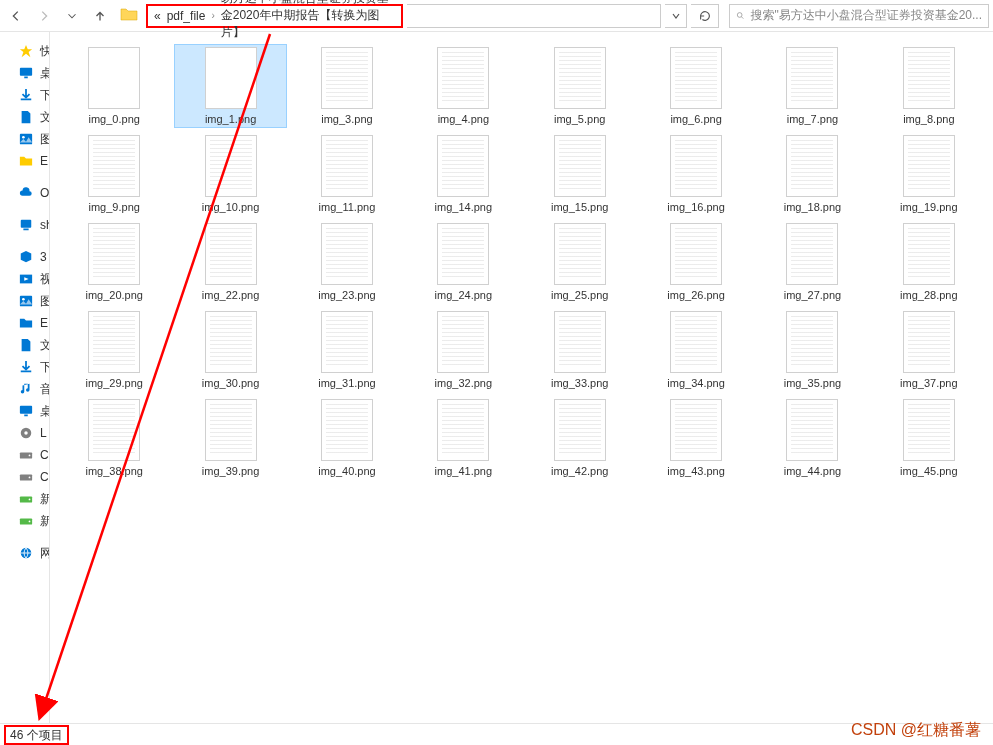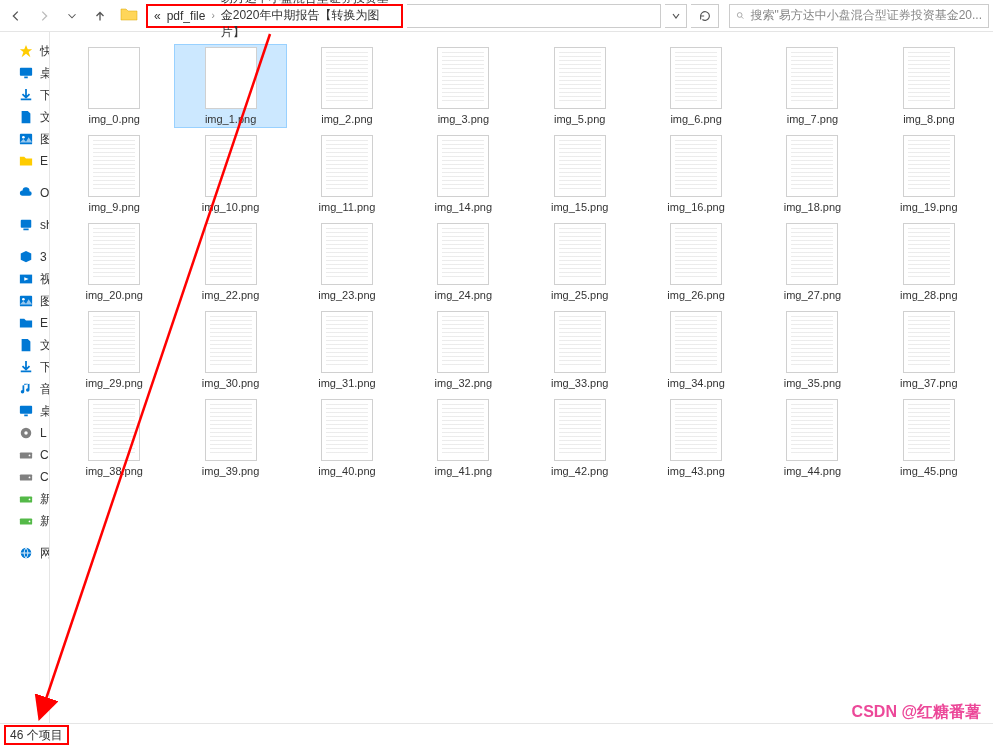--- a/index.html
+++ b/index.html
@@ -28,21 +28,21 @@
 .file { display: flex; flex-direction: column; align-items: center; padding: 2px; cursor: pointer; border: 1px solid transparent; }
 .file.selected { background: #cce8ff; border-color: #99d1ff; }
 .thumb { width: 52px; height: 62px; background: #fff; border: 1px solid #d0d0d0; display: flex; align-items: center; justify-content: center; position: relative; overflow: hidden; }
 .thumb-inner { width: 42px; height: 52px; background: repeating-linear-gradient(to bottom, #e8e8e8 0, #e8e8e8 1px, transparent 1px, transparent 4px); opacity: 0.85; }
 .thumb.blank .thumb-inner { background: #fff; }
 .file-name { font-size: 11px; color: #333; margin-top: 4px; text-align: center; white-space: nowrap; }
 
 .status { position: absolute; bottom: 0; left: 0; right: 0; height: 22px; border-top: 1px solid #e5e5e5; background: #fff; display: flex; align-items: center; padding: 0 4px; font-size: 12px; color: #333; }
 .status-count { border: 2px solid #ff0000; padding: 0 4px; line-height: 16px; }
 
-.watermark { position: absolute; bottom: 22px; right: 12px; color: #ec4899; font-size: 16px; font-weight: 700; pointer-events: none; }
+.watermark { position: absolute; bottom: 4px; right: 12px; color: #c2410c; font-size: 16px; font-weight: 400; pointer-events: none; }
 
 .arrow-svg { position: absolute; top: 32px; left: 0; width: 993px; height: 691px; pointer-events: none; z-index: 10; }
 </style>
 </head>
 <body>
 
 <div class="toolbar">
   <button class="nav-btn">
       <svg viewBox="0 0 16 16">
         <path d="M10 3 L5 8 L10 13" stroke="#555" stroke-width="1.5" fill="none"></path>
@@ -305,27 +305,27 @@
         <div class="file selected">
           <div class="thumb blank">
             <div class="thumb-inner"></div>
           </div>
           <div class="file-name">img_1.png</div>
         </div>
         <div class="file">
           <div class="thumb">
             <div class="thumb-inner"></div>
           </div>
-          <div class="file-name">img_2.png</div>
-        </div>
-        <div class="file">
-          <div class="thumb">
-            <div class="thumb-inner"></div>
-          </div>
           <div class="file-name">img_3.png</div>
+        </div>
+        <div class="file">
+          <div class="thumb">
+            <div class="thumb-inner"></div>
+          </div>
+          <div class="file-name">img_4.png</div>
         </div>
         <div class="file">
           <div class="thumb">
             <div class="thumb-inner"></div>
           </div>
           <div class="file-name">img_5.png</div>
         </div>
         <div class="file">
           <div class="thumb">
             <div class="thumb-inner"></div>

